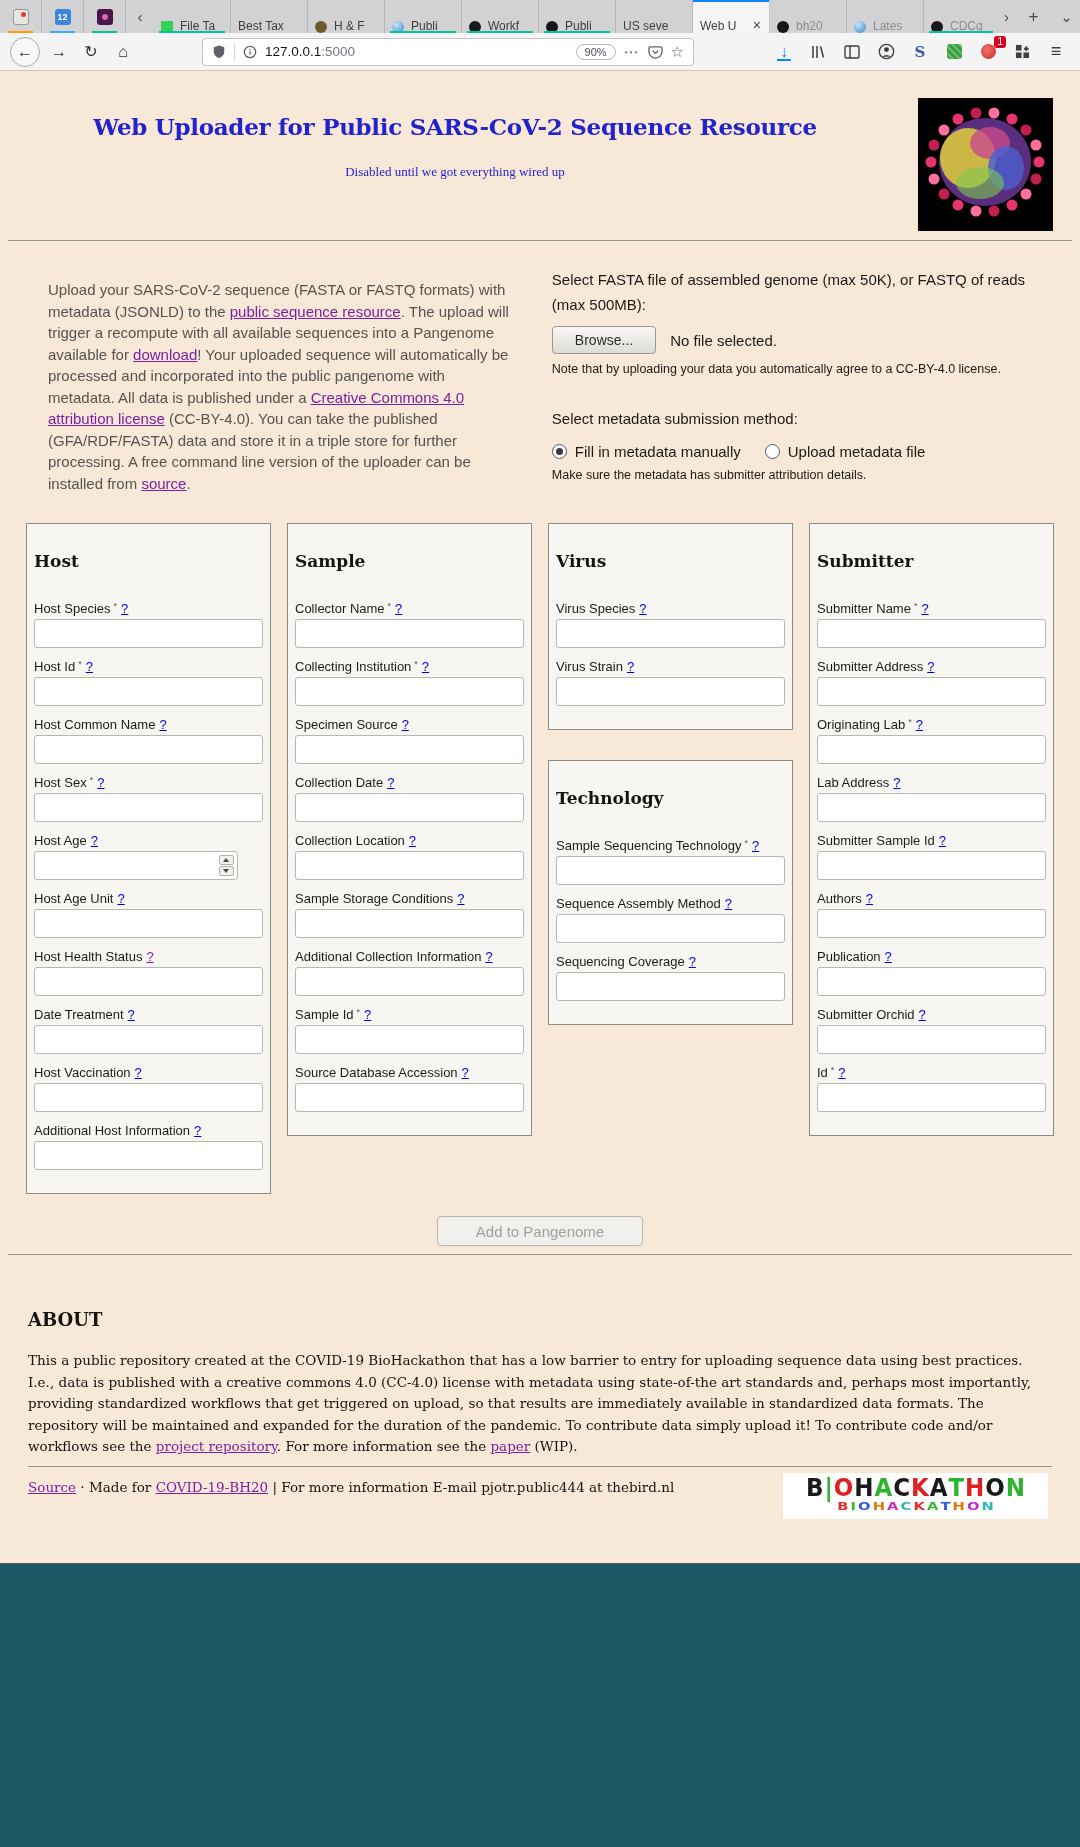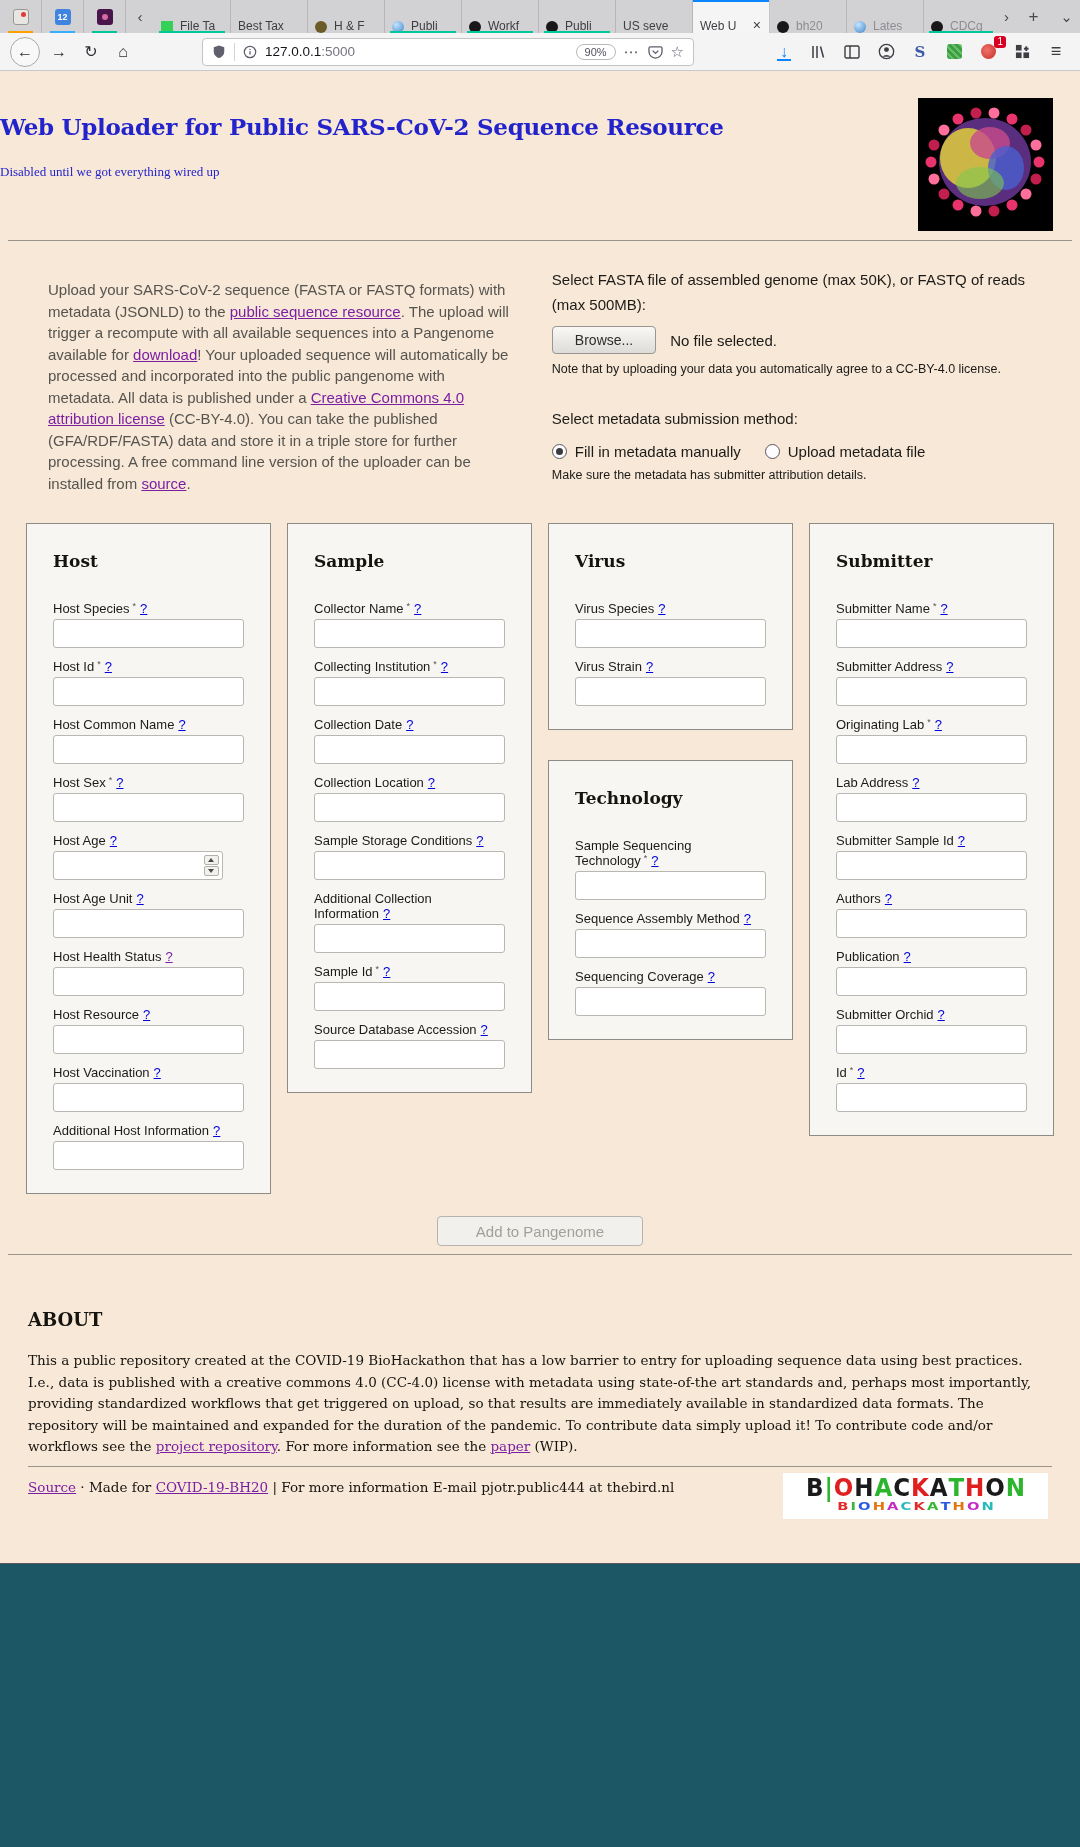--- a/index.html
+++ b/index.html
@@ -67,21 +67,21 @@
   .dl::after{content:"";position:absolute;left:3px;right:3px;bottom:1px;height:2px;background:var(--download-blue)}
   .s-logo{color:#3b5aa9;font-weight:bold;font-size:15px;font-family:"DejaVu Serif",serif}
   .ext-green{width:15px;height:15px;border-radius:3px;background:repeating-linear-gradient(45deg,#3f9e43,#3f9e43 3px,#64c168 3px,#64c168 5px)}
   .ext-red{width:15px;height:15px;border-radius:50%;background:radial-gradient(circle at 40% 40%,#f0726a,#c62e24)}
   .badge{position:absolute;top:-6px;right:-8px;background:#d70022;color:#fff;font-size:10px;line-height:12px;border-radius:3px;padding:0 3px}
   .menu-ic{font-size:18px}
 
   
   .page{flex:1;background:var(--page-background);position:relative;color:#1c1b17;overflow:hidden}
   .page-head{position:relative;padding-top:42px}
-  .head-text{margin-right:170px;text-align:left}
+  .head-text{margin-right:170px;text-align:center}
   .title{font-family:"DejaVu Serif",serif;font-size:23px;font-weight:bold;color:var(--heading-blue);margin:0;letter-spacing:-0.3px}
   .subtitle{margin-top:24px;font-family:Liberation Serif, serif;font-size:13px;color:var(--heading-blue)}
   .virus{position:absolute;top:27px;right:27px;width:135px;height:133px;display:block}
   .rule{border:none;border-top:1px solid #98948c;margin:0 8px}
   .rule1{margin-top:60px}
 
   .content-top{display:flex;padding:26px 36px 0 48px}
   .intro{width:478px;margin-top:12px;font-size:15px;line-height:21.5px;color:#56544f}
   .intro a{color:var(--link-purple);cursor:pointer;text-decoration:underline}
   .upload{margin-left:38px;width:505px;font-size:15px}
@@ -89,21 +89,21 @@
   .browse-row{display:flex;align-items:center;gap:14px;margin-top:9px}
   .browse-btn{font-size:14px;color:#2e2d29;background:linear-gradient(#f9f8f6,#dedcd8);border:1px solid #99968f;border-radius:4px;padding:5px 22px;font-family:inherit}
   .small-note{font-size:12.5px;margin-top:8px}
   .meta-label{margin-top:30px}
   .radio-row{display:flex;align-items:center;gap:24px;margin-top:12px}
   .radio{display:flex;align-items:center;gap:8px;cursor:pointer}
   .rb{width:15px;height:15px;border:1px solid #59575f;border-radius:50%;background:#fdfdfd;position:relative;flex-shrink:0}
   .rb.sel::after{content:"";position:absolute;inset:3px;background:#3a3a40;border-radius:50%}
 
   .form-grid{display:grid;grid-template-columns:repeat(4,1fr);gap:16px;align-items:start;margin:14px 26px 0}
-  .fbox{background:#f7f6f3;border:1px solid #8c8c85;padding:0 26px 12px}
+  .fbox{background:#f7f6f3;border:1px solid #8c8c85;padding:0 7px 12px}
   .fbox.second{margin-top:30px}
   .fbox h2{font-family:"DejaVu Serif",serif;font-size:17px;margin:27px 0 30px;color:#15140f;font-weight:bold}
   .field{margin-bottom:11px}
   .field-label{font-size:13px;color:#1c1b17;margin-bottom:3px}
   .req{font-size:9px;vertical-align:4px;color:#55534e;margin-left:3px}
   .help{font-size:13px;color:var(--help-link-blue);text-decoration:underline;margin-left:4px;cursor:pointer}
   .help.visited{color:var(--link-purple)}
   .tinput{width:100%;height:29px;border:1px solid #b9b7b2;border-radius:3px;background:#fff;font-size:14px;padding:0 6px;font-family:inherit;color:#1c1b17}
   .numwrap{position:relative;width:89%}
   .spinner{position:absolute;right:4px;top:4px;bottom:4px;width:15px;display:flex;flex-direction:column;gap:1px}
@@ -436,21 +436,21 @@
               
             </div>
 
             <div class="field">
               <div class="field-label"><span>Host Health Status</span><a class="help visited">?</a></div>
               <input type="text" class="tinput" style="">
               
             </div>
 
             <div class="field">
-              <div class="field-label"><span>Host Resource</span><a class="help">?</a></div>
+              <div class="field-label"><span>Date Treatment</span><a class="help">?</a></div>
               <input type="text" class="tinput" style="">
               
             </div>
 
             <div class="field">
               <div class="field-label"><span>Host Vaccination</span><a class="help">?</a></div>
               <input type="text" class="tinput" style="">
               
             </div>
 
@@ -469,20 +469,24 @@
             <div class="field">
               <div class="field-label"><span>Collector Name</span><span class="req">*</span><a class="help">?</a></div>
               <input type="text" class="tinput" style="">
             </div>
 
             <div class="field">
               <div class="field-label"><span>Collecting Institution</span><span class="req">*</span><a class="help">?</a></div>
               <input type="text" class="tinput" style="">
             </div>
 
+            <div class="field">
+              <div class="field-label"><span>Specimen Source</span><a class="help">?</a></div>
+              <input type="text" class="tinput" style="">
+            </div>
 
             <div class="field">
               <div class="field-label"><span>Collection Date</span><a class="help">?</a></div>
               <input type="text" class="tinput" style="">
             </div>
 
             <div class="field">
               <div class="field-label"><span>Collection Location</span><a class="help">?</a></div>
               <input type="text" class="tinput" style="">
             </div>

